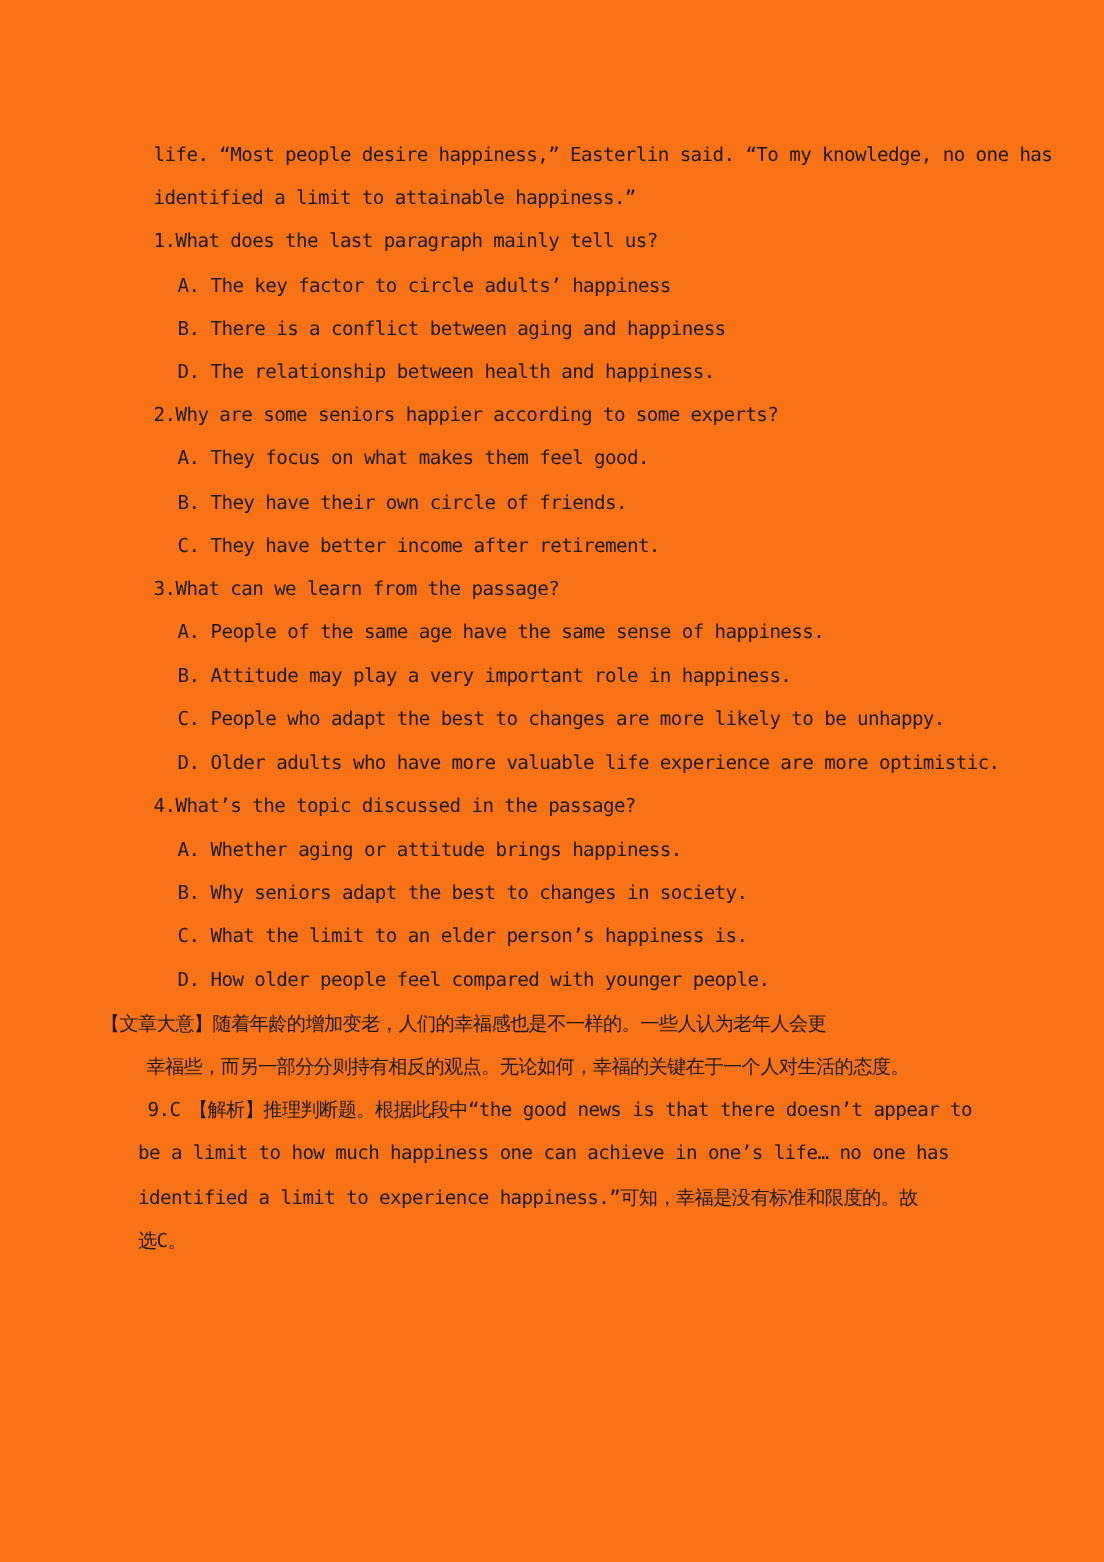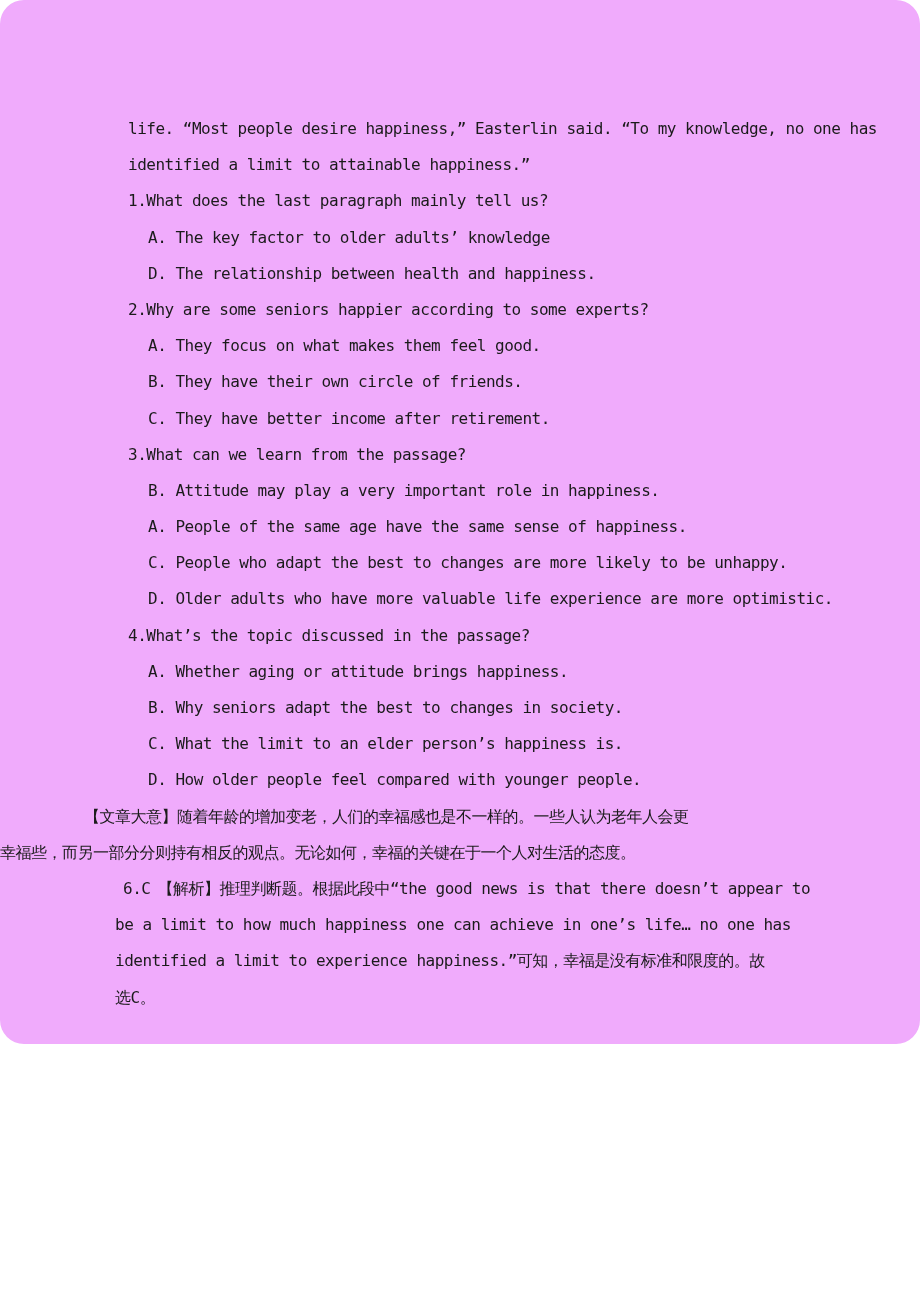--- a/index.html
+++ b/index.html
@@ -3,78 +3,78 @@
 <meta charset="utf-8">
 <style>
   html, body {
     margin: 0;
     padding: 0;
     background: #ffffff;
   }
   .page {
     position: relative;
     width: 920px;
-    height: 1044px;
-    background: #f0abfc;
+    height: 1302px;
+    background: #f97316;
     overflow: hidden;
     font-family: "DejaVu Sans Mono", monospace;
     font-size: 16px;
     letter-spacing: -0.5px;
     color: #1b1b1b;
-    border-radius: 24px;
   }
   .content {
     padding-top: 111px;
   }
   .line {
     height: 36.2px;
     line-height: 36.2px;
     white-space: pre;
   }
   
   .para  { padding-left: 128px; }   
   .opt   { padding-left: 148px; }   
   .sum1  { padding-left: 84px; }   
-  .sum2  { }   
+  .sum2  { padding-left: 122px; }   
   .ans   { padding-left: 123px; }   
   .ansc  { padding-left: 115px; }   
   .ans .answer-label { margin-right: 7px; }
 </style>
 </head>
 <body>
 
 <div class="page">
   <div class="content">
 
     <div class="line para">life. “Most people desire happiness,” Easterlin said. “To my knowledge, no one has</div>
     <div class="line para">identified a limit to attainable happiness.”</div>
 
     <div class="line para">1.What does the last paragraph mainly tell us?</div>
-    <div class="line opt">A. The key factor to older adults’ knowledge</div>
+    <div class="line opt">A. The key factor to circle adults’ happiness</div>
+    <div class="line opt">B. There is a conflict between aging and happiness</div>
     <div class="line opt">D. The relationship between health and happiness.</div>
 
     <div class="line para">2.Why are some seniors happier according to some experts?</div>
     <div class="line opt">A. They focus on what makes them feel good.</div>
     <div class="line opt">B. They have their own circle of friends.</div>
     <div class="line opt">C. They have better income after retirement.</div>
 
     <div class="line para">3.What can we learn from the passage?</div>
+    <div class="line opt">A. People of the same age have the same sense of happiness.</div>
     <div class="line opt">B. Attitude may play a very important role in happiness.</div>
-    <div class="line opt">A. People of the same age have the same sense of happiness.</div>
     <div class="line opt">C. People who adapt the best to changes are more likely to be unhappy.</div>
     <div class="line opt">D. Older adults who have more valuable life experience are more optimistic.</div>
 
     <div class="line para">4.What’s the topic discussed in the passage?</div>
     <div class="line opt">A. Whether aging or attitude brings happiness.</div>
     <div class="line opt">B. Why seniors adapt the best to changes in society.</div>
     <div class="line opt">C. What the limit to an elder person’s happiness is.</div>
     <div class="line opt">D. How older people feel compared with younger people.</div>
 
     <div class="line sum1">【文章大意】随着年龄的增加变老，人们的幸福感也是不一样的。一些人认为老年人会更</div>
     <div class="line sum2">幸福些，而另一部分分则持有相反的观点。无论如何，幸福的关键在于一个人对生活的态度。</div>
 
-    <div class="line ans"><span class="answer-label">6.C</span><span>【解析】推理判断题。根据此段中“the good news is that there doesn’t appear to</span></div>
+    <div class="line ans"><span class="answer-label">9.C</span><span>【解析】推理判断题。根据此段中“the good news is that there doesn’t appear to</span></div>
     <div class="line ansc">be a limit to how much happiness one can achieve in one’s life… no one has</div>
     <div class="line ansc">identified a limit to experience happiness.”可知，幸福是没有标准和限度的。故</div>
     <div class="line ansc">选C。</div>
 
   </div>
 </div>
 
 </body></html>

